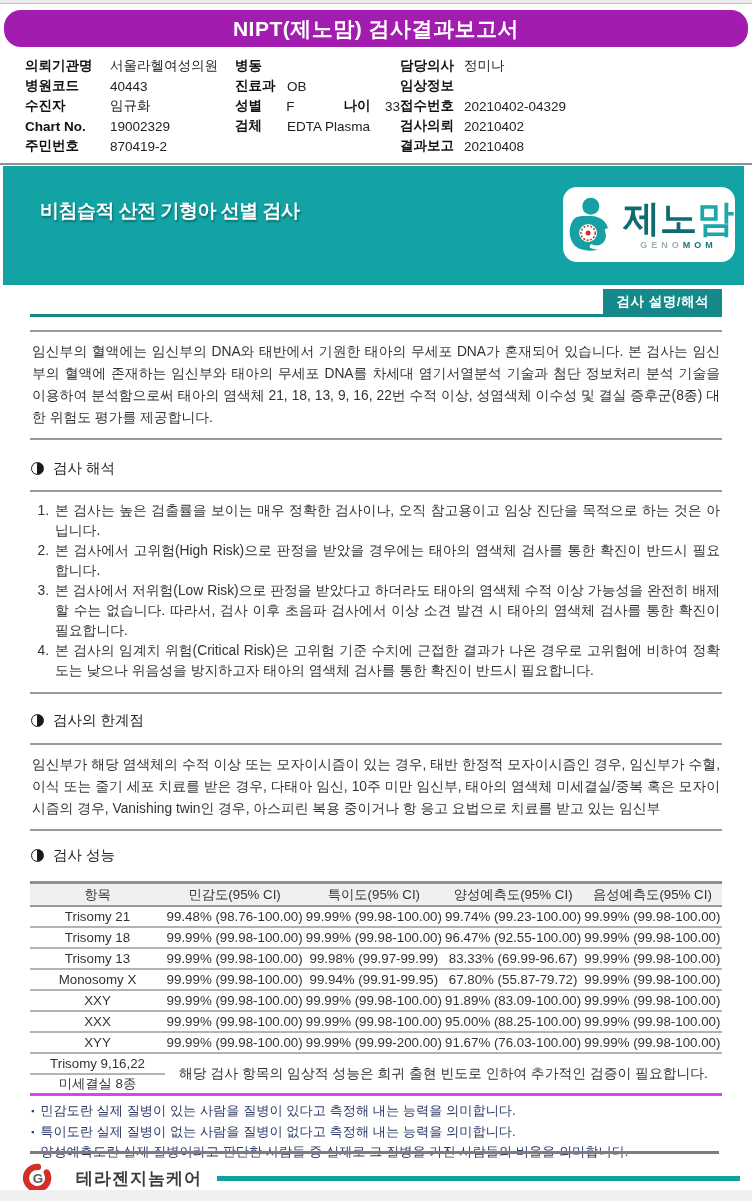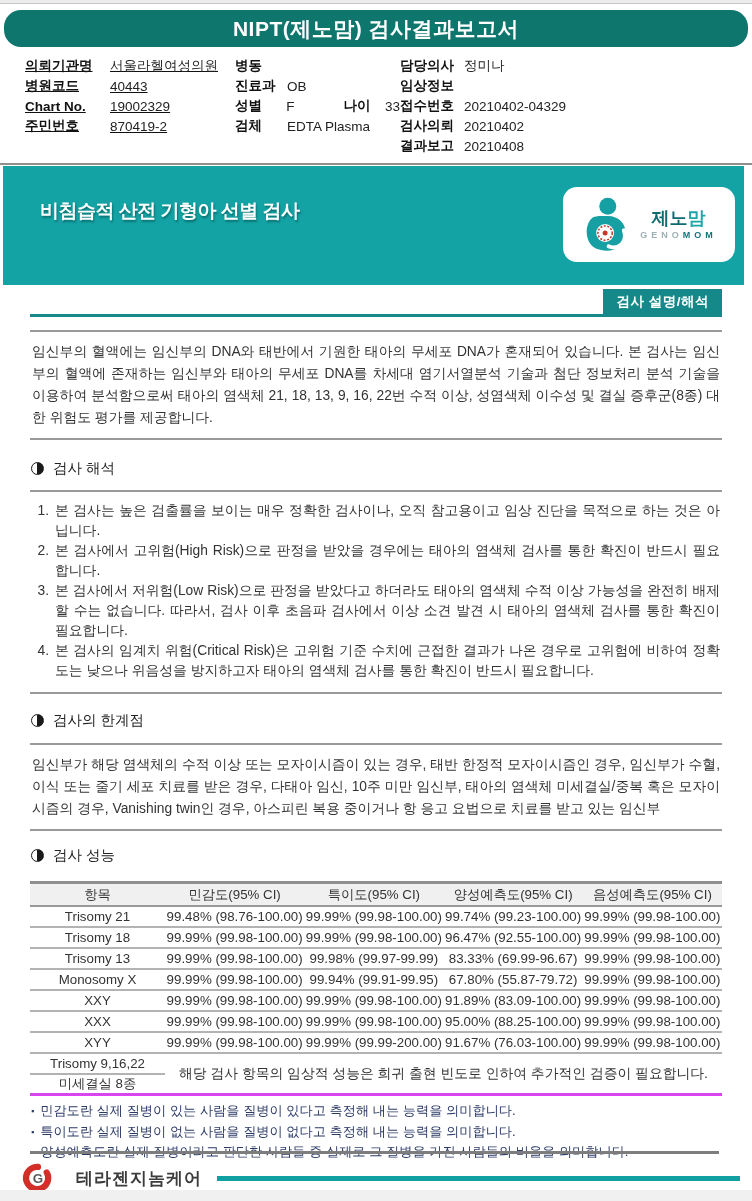--- a/index.html
+++ b/index.html
@@ -2,43 +2,43 @@
 <html><head>
 <meta charset="utf-8">
 <style>
   * { margin:0; padding:0; box-sizing:border-box; }
   html,body { background:#fff; }
   body { font-family:"Liberation Sans","DejaVu Sans",sans-serif; }
   .page { width:752px; height:1201px; position:relative; background:#fff; overflow:hidden; }
 
   .top-strip { height:4px; background:#ececec; border-bottom:1px solid #c6c6c6; }
 
-  .title-bar { margin:6px 4px 0 4px; height:37px; background:#0f766e; color:#fff;
+  .title-bar { margin:6px 4px 0 4px; height:37px; background:#a21caf; color:#fff;
     font-size:21px; font-weight:bold; text-align:center; line-height:37px; letter-spacing:.5px;border-radius:17px; }
 
   .patient { display:flex; padding:9px 0 0 25px; font-size:13.5px; color:#111; }
   .pcol { display:flex; flex-direction:column; }
-  .pcol1 { width:210px;text-decoration:underline; } .pcol2 { width:165px; } .pcol3 { width:340px; }
+  .pcol1 { width:210px; } .pcol2 { width:165px; } .pcol3 { width:340px; }
   .prow { display:flex; height:20px; align-items:center; white-space:nowrap; }
   .plabel { font-weight:bold; color:#111; }
   .pcol1 .plabel { width:85px; } .pcol2 .plabel { width:52px; } .pcol3 .plabel { width:64px; }
   .pvalue { color:#222; }
   .plabel2 { font-weight:bold; width:42px; margin-left:18px; }
   .pv2 { width:40px; }
 
   .banner-sep { margin-top:7px; border-top:2px solid #8f8f8f; }
   .banner { margin:1px 8px 0 3px; height:119px; background:#13a3a4; position:relative; }
   .banner-inner { display:flex; align-items:flex-end; padding:32px 0 0 27px; }
   .banner-title { font-size:54px; font-weight:bold; color:#fff; line-height:1; letter-spacing:-1px; }
   .banner-sub { font-size:19px; font-weight:bold; color:#fff; margin:0 0 5px 10px;
     text-shadow:1px 2px 2px rgba(0,70,70,.55); letter-spacing:-.5px; }
   .logo-card { position:absolute; right:9px; top:21px; width:172px; height:75px; background:#fff;
     border-radius:14px; display:flex; align-items:center; justify-content:center; gap:9px; }
   .logo-text { display:flex; flex-direction:column; align-items:center; }
-  .logo-kor { font-size:18px; font-weight:bold; line-height:1; }
+  .logo-kor { font-size:37px; font-weight:bold; line-height:1; }
   .logo-kor .k1 { color:#0e6b70; } .logo-kor .k2 { color:#1fa6a9; }
   .logo-eng { font-size:9px; letter-spacing:4px; margin-top:3px; font-weight:bold; }
   .logo-eng .e1 { color:#9fb0b5; } .logo-eng .e2 { color:#15747c; }
 
   .badge-row { margin:4px 30px 0 30px; border-bottom:3px solid #15898a;text-align:right; }
   .badge { display:inline-block; background:#15898a; color:#fff; font-weight:bold;
     font-size:13.5px; padding:4px 13px 3px 13px; letter-spacing:.5px; }
 
   .subhead { display:flex; align-items:center; margin-left:31px; font-size:14.5px; color:#222; }
   .half-icon { width:13px; height:13px; border-radius:50%; border:1px solid #1a1a1a;
@@ -89,20 +89,24 @@
 
   <div class="patient">
     <div class="pcol pcol1">
       <div class="prow">
         <span class="plabel">의뢰기관명</span>
         <span class="pvalue">서울라헬여성의원</span>
       </div>
       <div class="prow">
         <span class="plabel">병원코드</span>
         <span class="pvalue">40443</span>
+      </div>
+      <div class="prow">
+        <span class="plabel">수진자</span>
+        <span class="pvalue">임규화</span>
       </div>
       <div class="prow">
         <span class="plabel">Chart No.</span>
         <span class="pvalue">19002329</span>
       </div>
       <div class="prow">
         <span class="plabel">주민번호</span>
         <span class="pvalue">870419-2</span>
       </div>
     </div>

